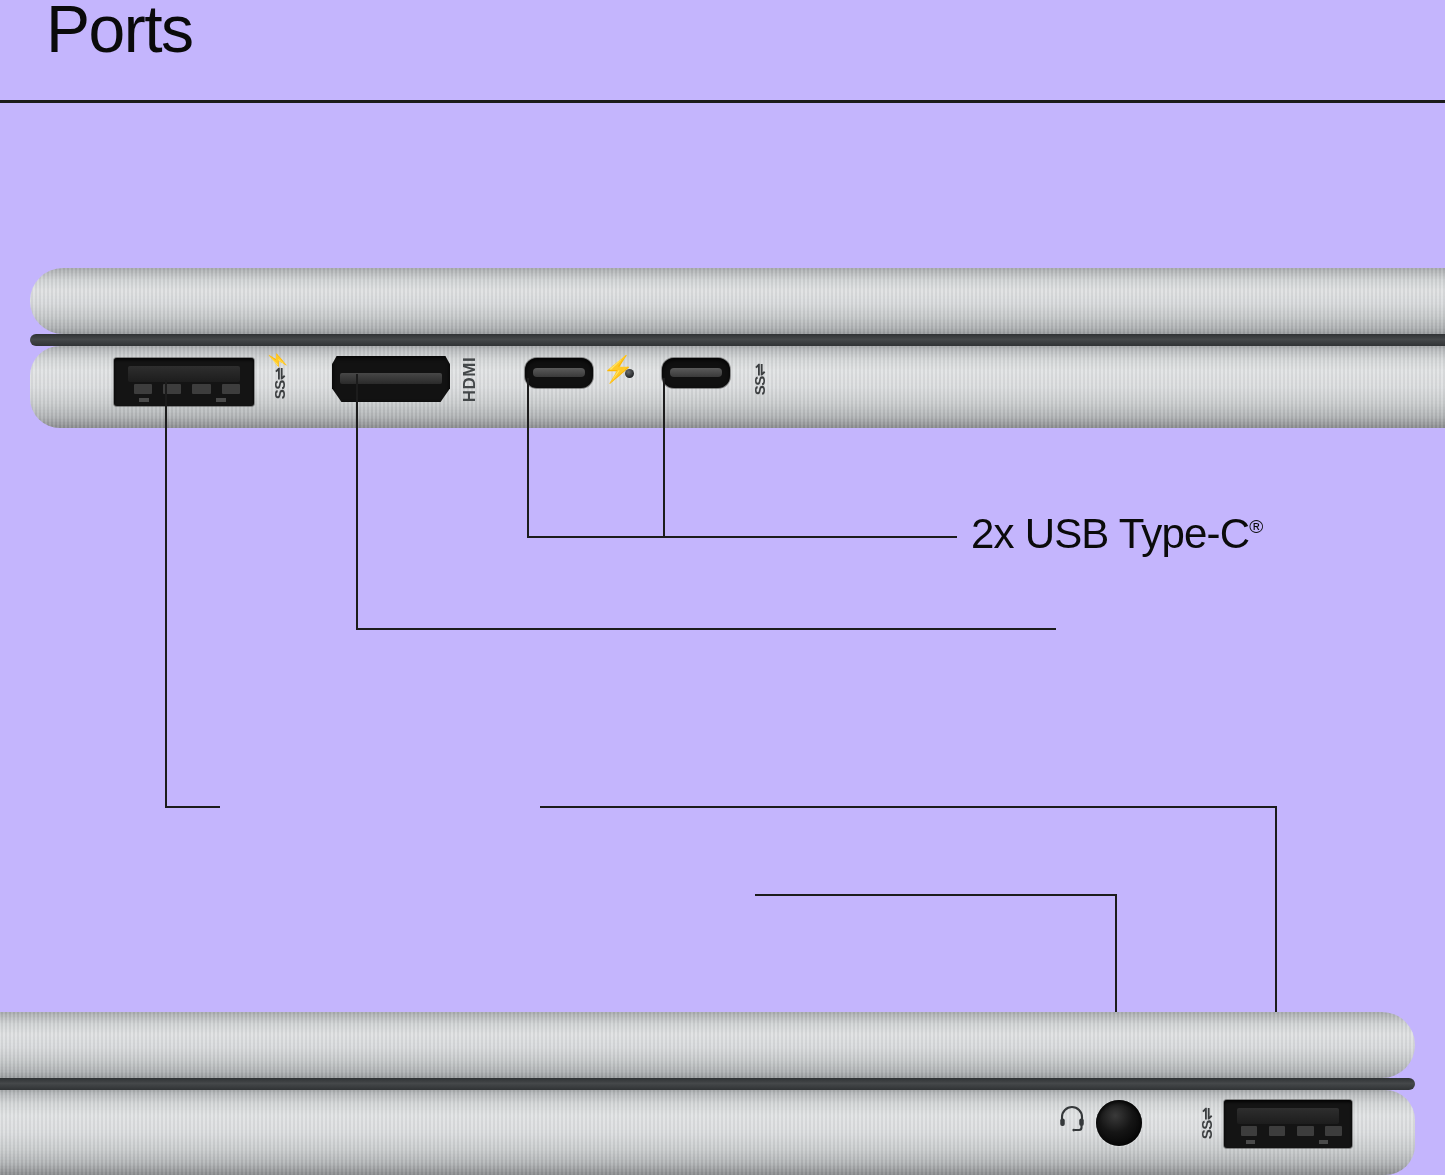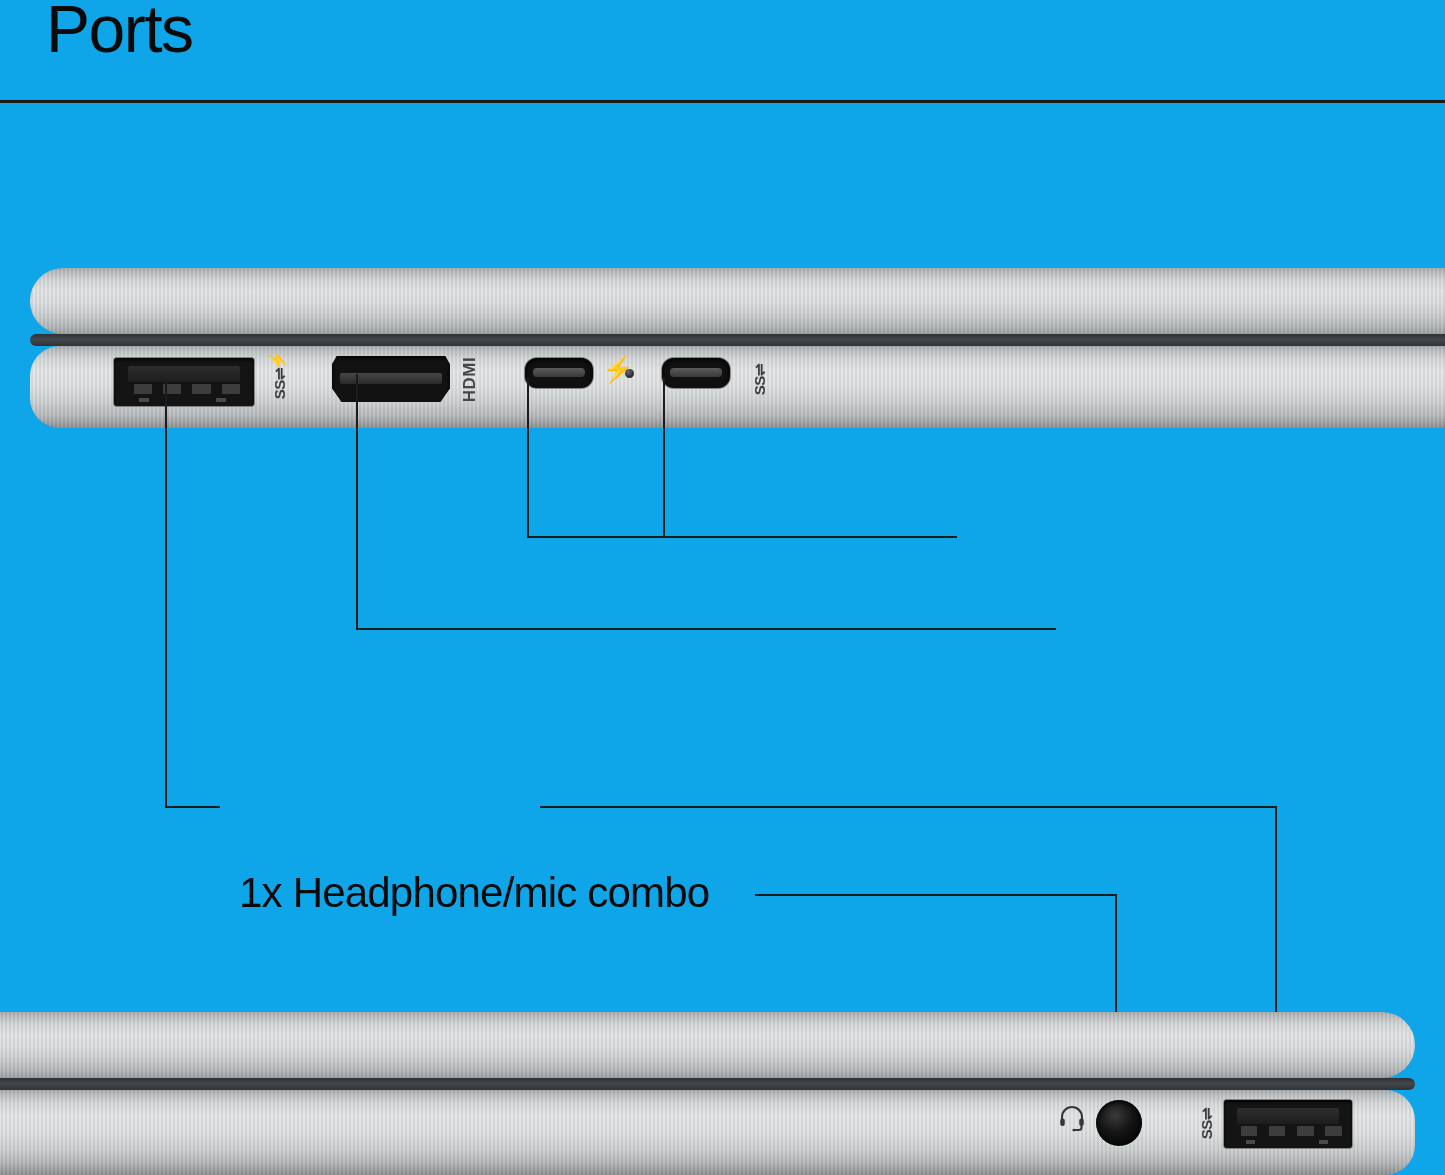--- a/index.html
+++ b/index.html
@@ -10,21 +10,21 @@
   }
   body {
     font-family: "Liberation Sans", sans-serif;
     -webkit-font-smoothing: antialiased;
   }
 
   #page {
     position: relative;
     width: 1445px;
     height: 1175px;
-    background: #0ea5e9;
+    background: #c4b5fd;
     overflow: hidden;
   }
 
   
   #page-title {
     position: absolute;
     left: 46px;
     top: -8px;
     font-size: 66px;
     font-weight: 400;
@@ -308,26 +308,26 @@
 
   <div class="lead-v" style="left:165px; top:380px; height:428px;"></div>
   <div class="lead-h" style="left:165px; top:806px; width:55px;"></div>
 
   <div class="lead-h" style="left:540px; top:806px; width:737px;"></div>
   <div class="lead-v" style="left:1275px; top:806px; height:290px;"></div>
 
   <div class="lead-h" style="left:755px; top:894px; width:362px;"></div>
   <div class="lead-v" style="left:1115px; top:894px; height:215px;"></div>
 
-
-
-
-  <div class="callout" style="left:239px; top:872px;">
-    <span>1x Headphone/mic combo</span>
+  <div class="callout" style="left:971px; top:513px;">
+    <span>2x USB Type-C</span><sup>®</sup>
   </div>
+
+
+
 
   <div class="laptop" style="left:0px; top:1012px; width:1415px; height:163px;">
 
     <div class="lid" style="width:1415px; height:66px; border-radius:0 34px 34px 0;">
       <div class="tex" style="border-radius:0 34px 34px 0;"></div>
     </div>
 
     <div class="hinge-gap" style="top:66px; width:1415px; height:12px; border-radius:0 6px 6px 0;"></div>
 
     <div class="base" style="top:78px; width:1415px; height:85px; border-radius:0 30px 30px 0;">

